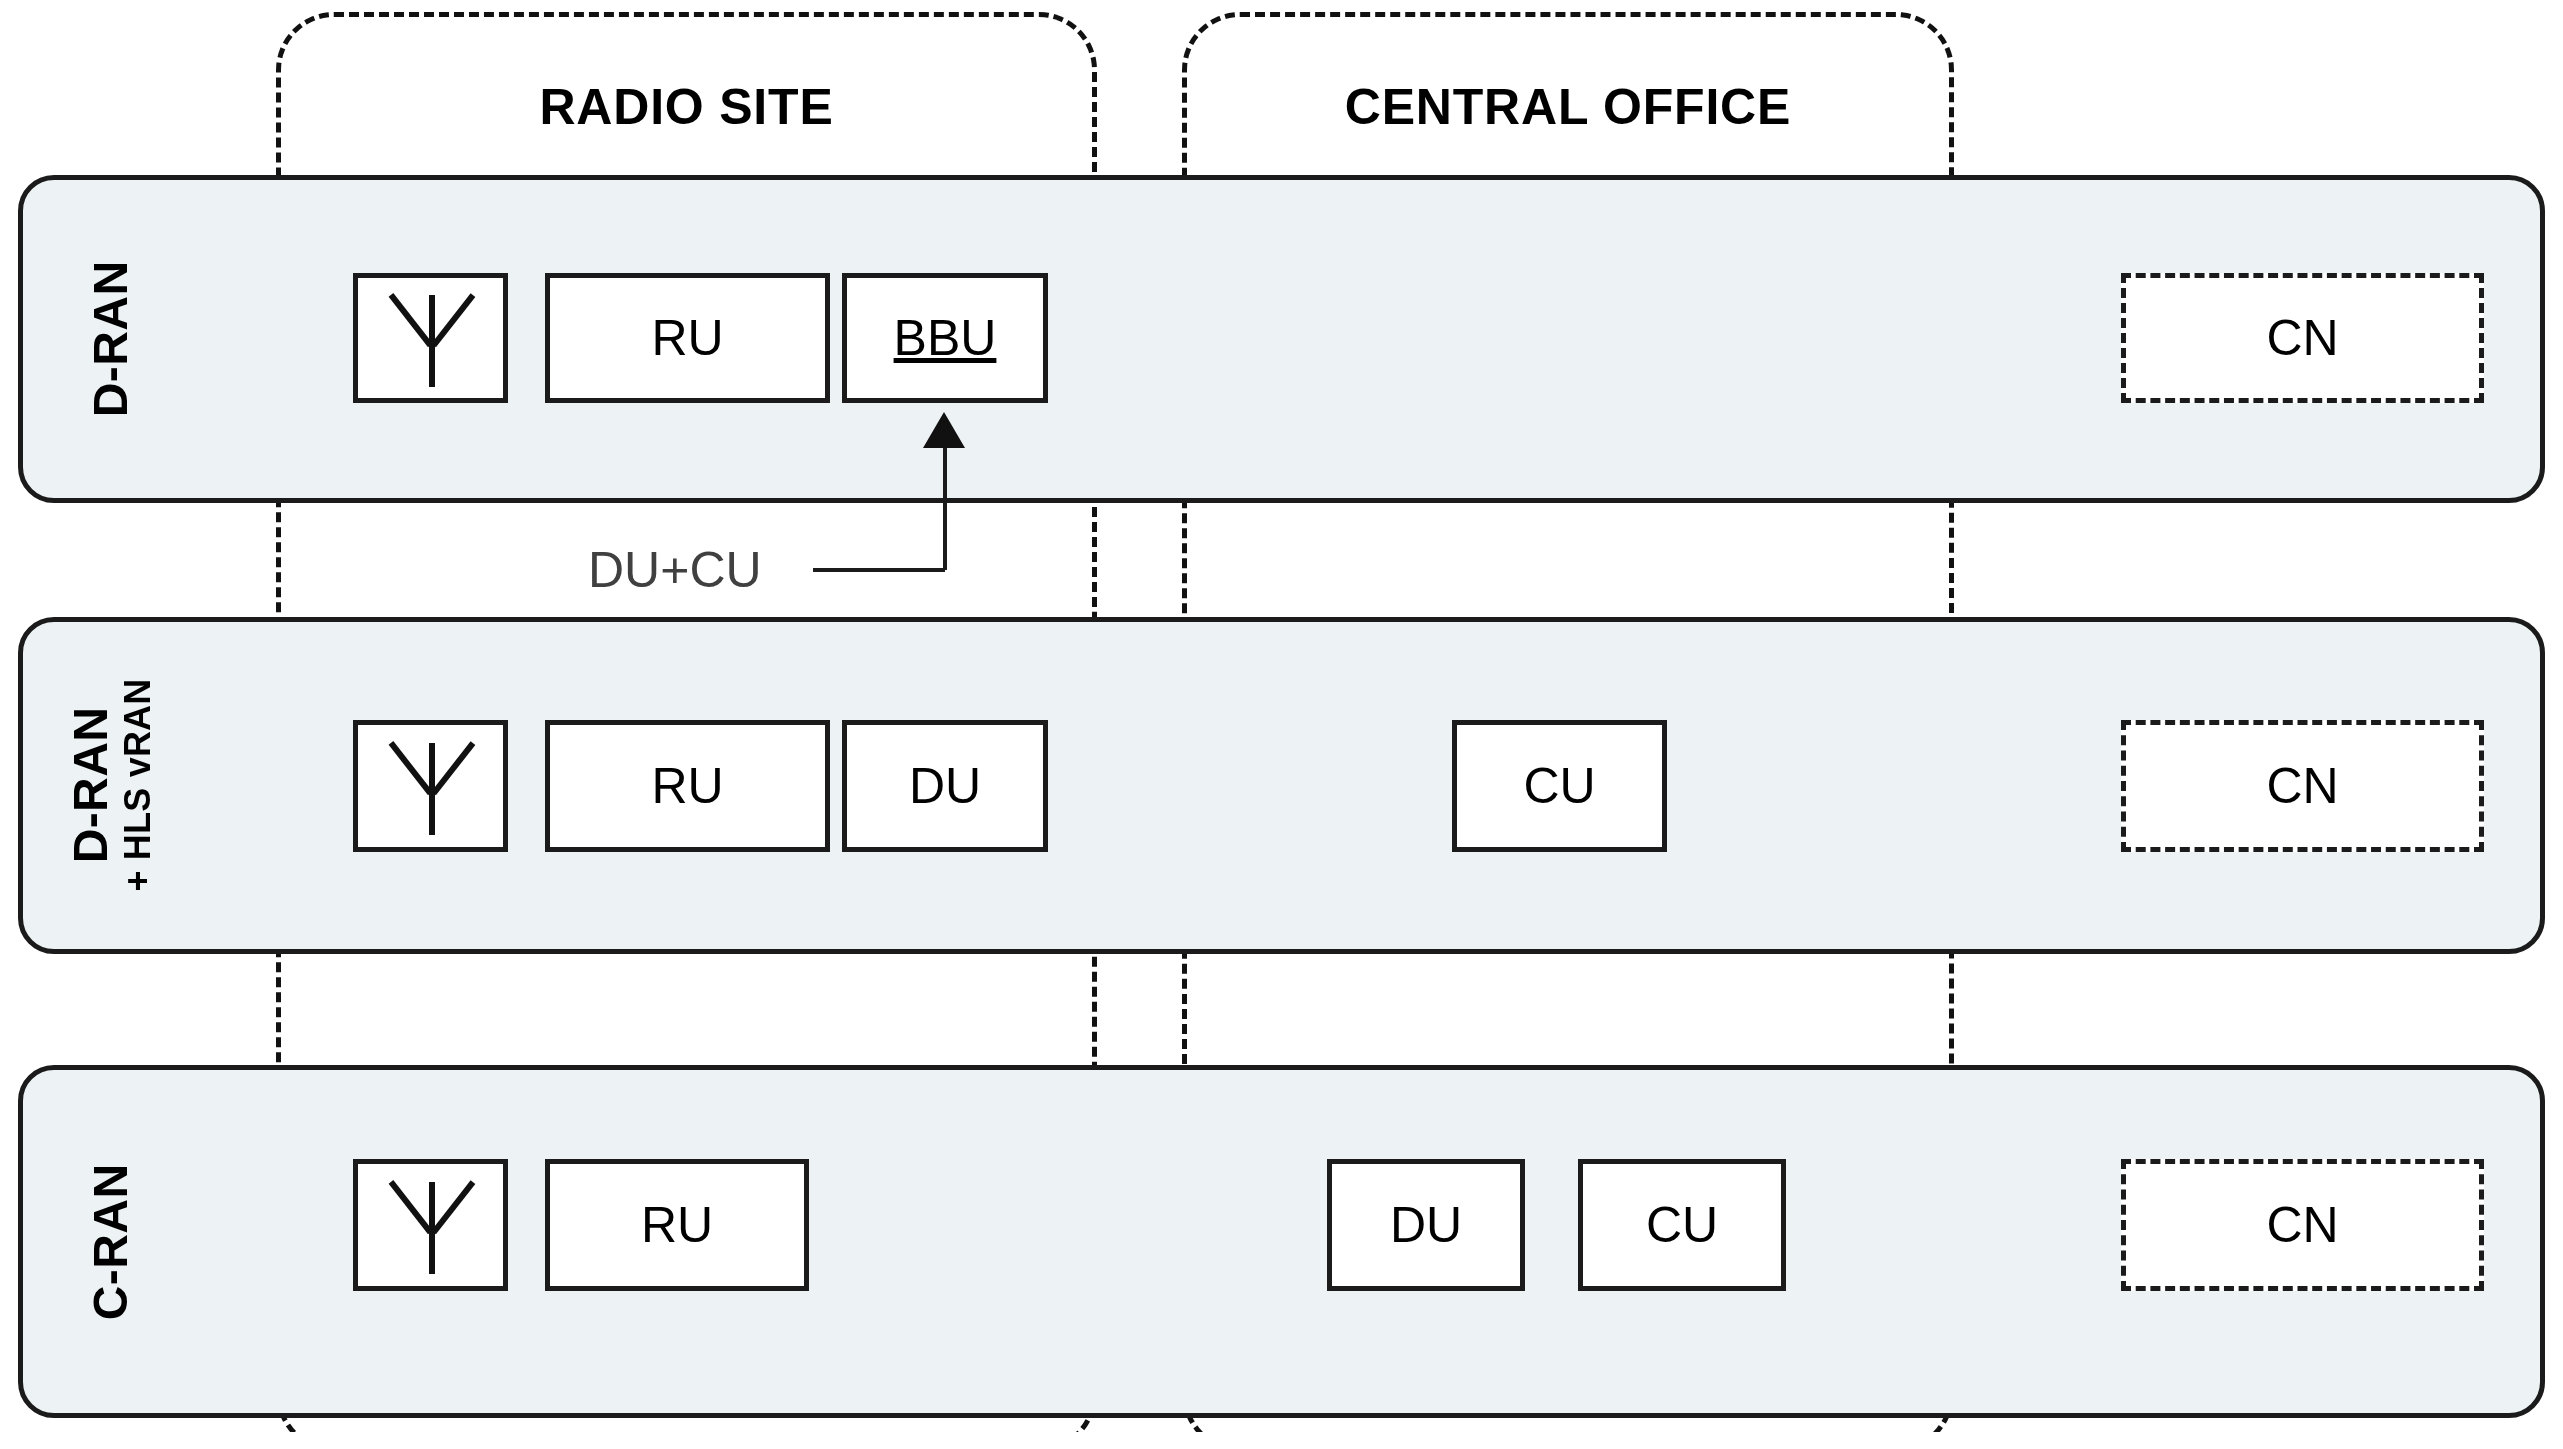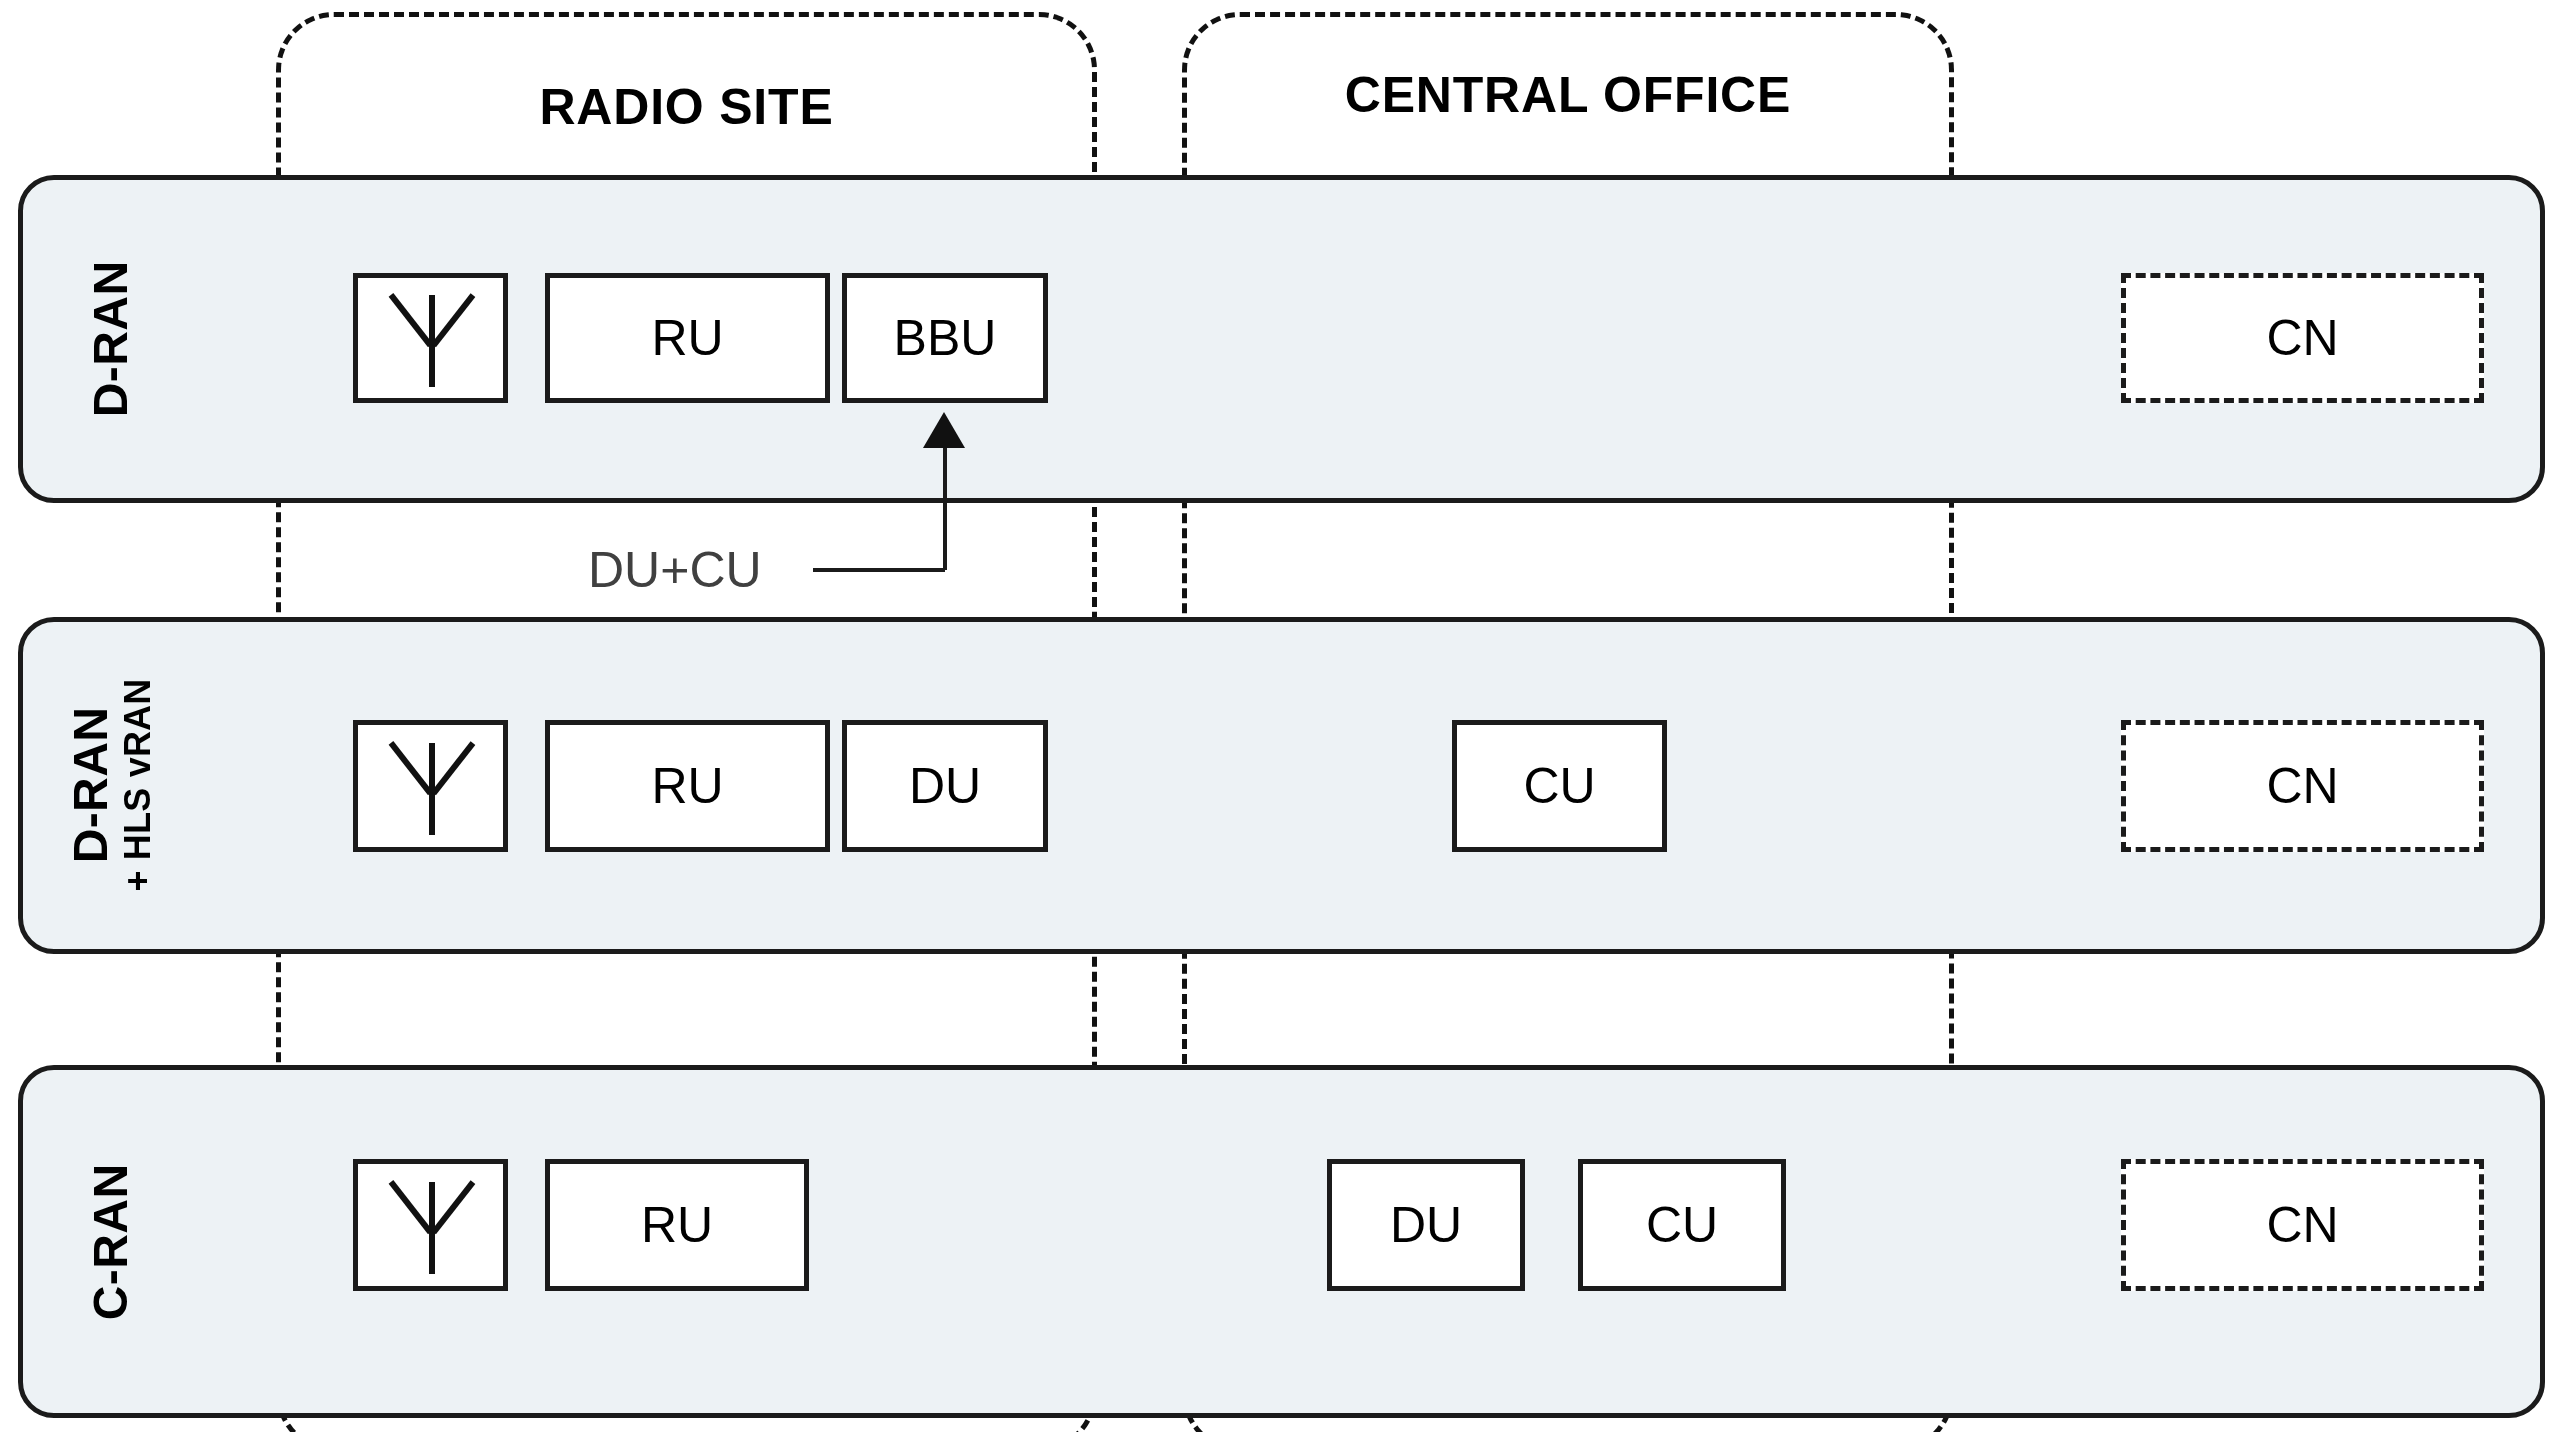--- a/index.html
+++ b/index.html
@@ -46,21 +46,21 @@
 
 <div id="stage">
 
   <div class="zone" style="left:276px;top:11.6px;width:821px;height:1440px;"></div>
   <div class="zone" style="left:1182px;top:11.6px;width:772px;height:1440px;"></div>
 
   <div style="position:absolute;left:272px;top:1432px;width:833px;height:21.5px;background:#fff;z-index:1;"></div>
   <div style="position:absolute;left:1178px;top:1432px;width:784px;height:21.5px;background:#fff;z-index:1;"></div>
 
   <div class="zone-title" style="left:276px;top:78px;width:821px;">RADIO SITE</div>
-  <div class="zone-title" style="left:1182px;top:66px;width:772px;">CENTRAL OFFICE</div>
+  <div class="zone-title" style="left:1182px;top:78px;width:772px;">CENTRAL OFFICE</div>
 
   <div class="row" style="left:18px;top:175px;width:2527px;height:328px;z-index:3;">
     <div class="row-label">
       <div class="row-label-inner">
         <span class="rl-main">D-RAN</span>
       </div>
     </div>
   </div>
 
   <div class="link" style="left:503px;top:338px;width:50px;"></div>
@@ -68,21 +68,21 @@
   <div class="link" style="left:1044px;top:338px;width:1081px;"></div>
 
   <div class="node" style="left:353px;top:273px;width:155px;height:130px;">
     <span class="antenna">
       <span class="mast"></span>
         <span class="armL"></span>
         <span class="armR"></span>
     </span>
   </div>
   <div class="node" style="left:545px;top:273px;width:285px;height:130px;">RU</div>
-  <div class="node" style="left:842px;top:273px;width:206px;height:130px;">BBU</div>
+  <div class="node" style="left:842px;top:273px;width:206px;height:130px;text-decoration:underline;">BBU</div>
   <div class="node dotted" style="left:2121px;top:273px;width:363px;height:130px;">CN</div>
 
   <div class="arrow-head" style="left:923px;top:412px;"></div>
   <div class="vlink" style="left:943px;top:446px;height:124px;"></div>
   <div class="link" style="left:813px;top:568px;width:132px;"></div>
   <div class="callout-text" style="left:588px;top:541px;">DU+CU</div>
 
   <div class="row" style="left:18px;top:617px;width:2527px;height:337px;z-index:3;">
     <div class="row-label">
       <div class="row-label-inner">

